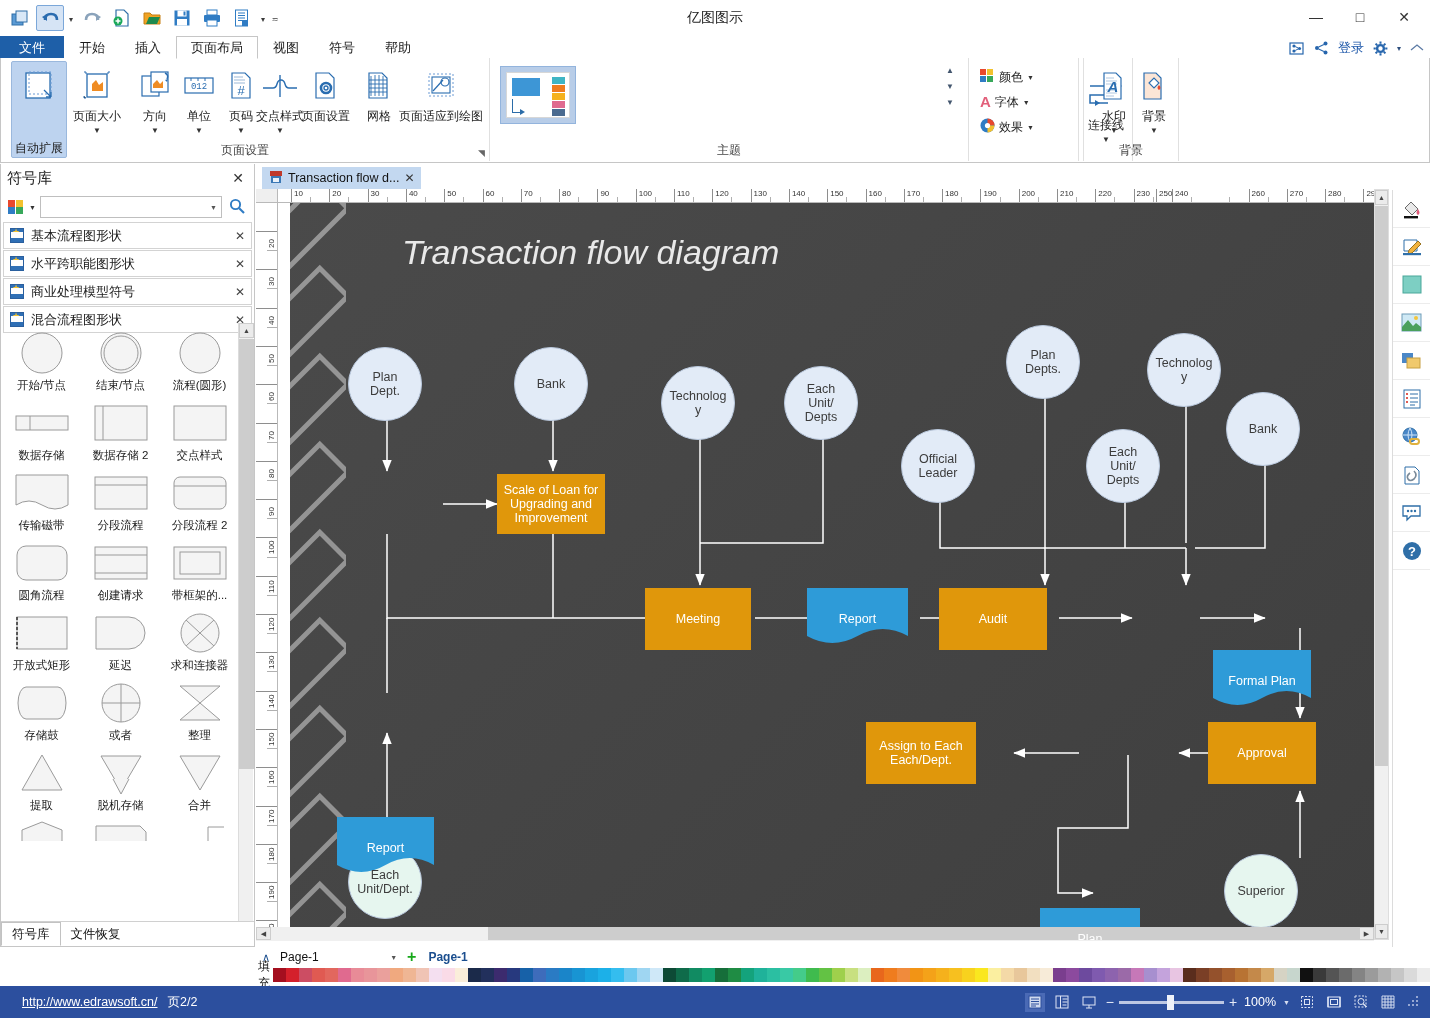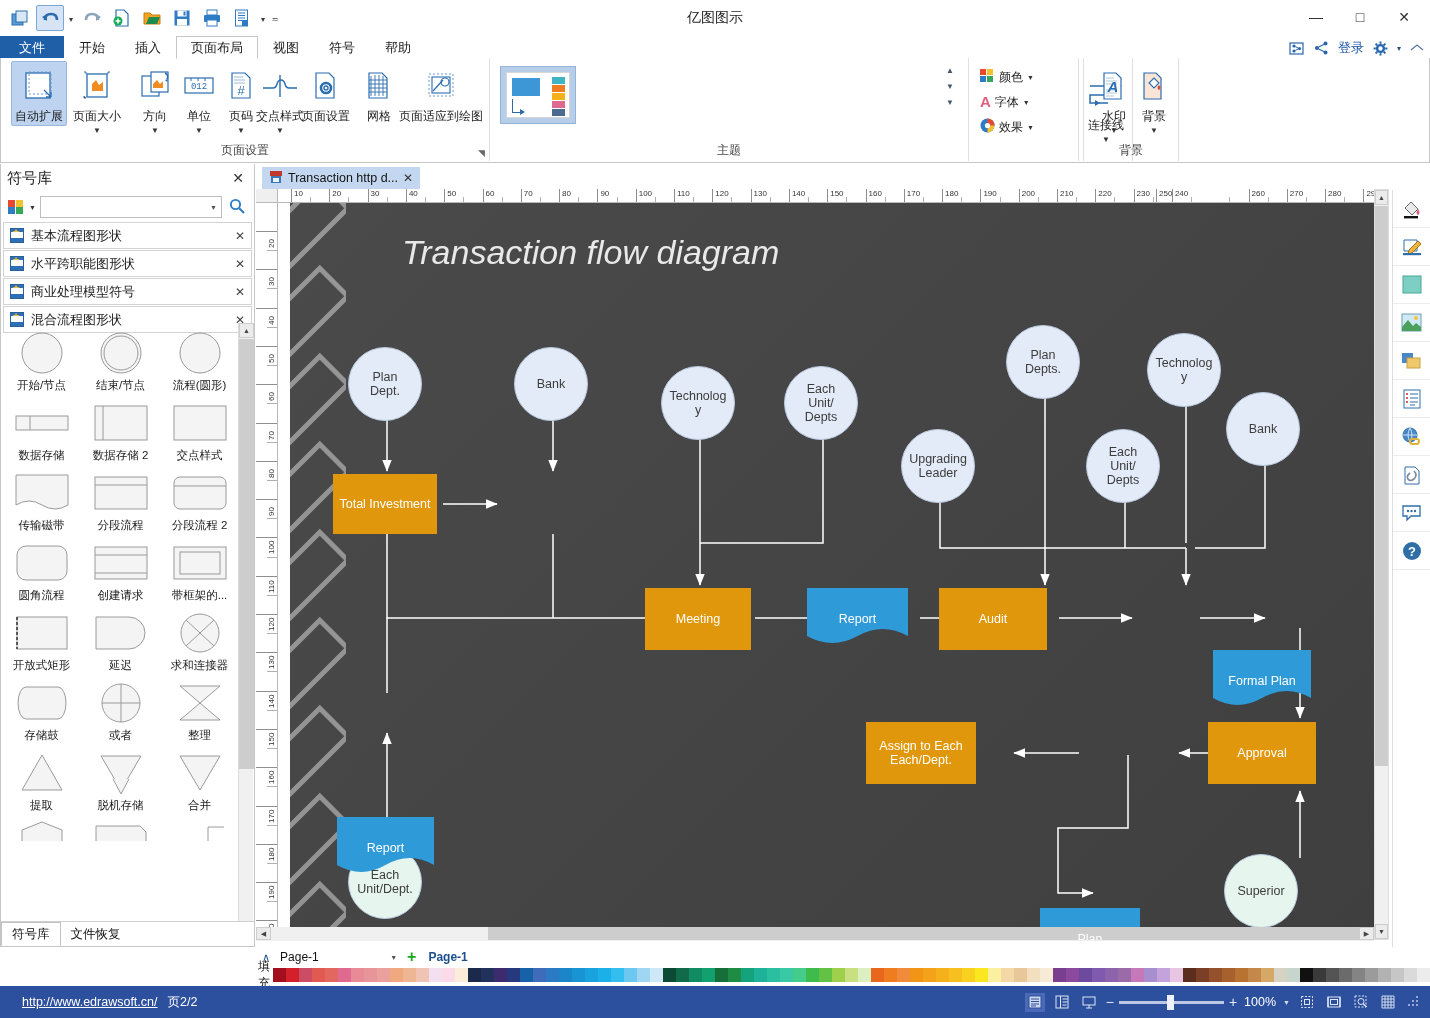--- a/index.html
+++ b/index.html
@@ -259,21 +259,21 @@
       <svg width="14" height="10" viewBox="0 0 14 10">
           <path d="M1 7 L7 2 L13 7" fill="none" stroke="#5c7ba5" stroke-width="1.3"></path>
         </svg>
     </span>
   </div>
 </div>
 
 <div id="ribbon">
 
   <div class="rgroup" style="left:0; width:489px;">
-    <div class="bigbtn active" style="left:10px;">
+    <div class="bigbtn active" style="left:10px;gap:32px;">
       <span class="ic">
         <svg width="34" height="32" viewBox="0 0 34 32">
             <rect x="4" y="3" width="24" height="25" fill="#fff" stroke="#2a6db0" stroke-width="1.3"></rect>
             <rect x="7" y="2" width="22" height="22" fill="none" stroke="#6b9ad4" stroke-dasharray="2 2"></rect>
             <path d="M22 20 L29 27 M29 27 v-5 M29 27 h-5" stroke="#2a6db0" stroke-width="1.3" fill="none"></path>
           </svg>
       </span>
       <span class="lb">自动扩展</span>
     </div>
     <div class="bigbtn" style="left:68px;">
@@ -764,21 +764,21 @@
 
 <div id="doctab">
   <div id="doctabitem">
     <span>
       <svg width="14" height="14" viewBox="0 0 14 14">
           <rect x="1" y="1" width="12" height="5" fill="#c0392b"></rect>
           <rect x="2" y="6" width="10" height="7" fill="#3b78b5"></rect>
           <rect x="4" y="8" width="6" height="4" fill="#eaf1f9"></rect>
         </svg>
     </span>
-    <span class="nm">Transaction http d...</span>
+    <span class="nm">Transaction flow d...</span>
     <span class="x">✕</span>
   </div>
 </div>
 
 <div id="hruler">
     <div class="corner"></div>
     <div class="htick" style="left: 35px;">10</div>
     <div class="htick minor" style="left: 54.1px;"></div>
     <div class="htick" style="left: 73.3px;">20</div>
     <div class="htick minor" style="left: 92.4px;"></div>
@@ -1005,40 +1005,42 @@
         </div>
         <div class="node n-circle" style="left: 716px; top: 122px; width: 74px; height: 74px; background: rgb(226, 235, 247); border: 1px solid rgb(185, 200, 221); color: rgb(60, 60, 60);">
           <span class="lbl" style="position: relative; z-index: 2; white-space: pre-line;">Plan
 Depts.</span>
         </div>
         <div class="node n-circle" style="left: 857px; top: 130px; width: 74px; height: 74px; background: rgb(226, 235, 247); border: 1px solid rgb(185, 200, 221); color: rgb(60, 60, 60);">
           <span class="lbl" style="position: relative; z-index: 2; white-space: pre-line;">Technolog
 y</span>
         </div>
         <div class="node n-circle" style="left: 611px; top: 226px; width: 74px; height: 74px; background: rgb(226, 235, 247); border: 1px solid rgb(185, 200, 221); color: rgb(60, 60, 60);">
-          <span class="lbl" style="position: relative; z-index: 2; white-space: pre-line;">Upgrading
+          <span class="lbl" style="position: relative; z-index: 2; white-space: pre-line;">Official
 Leader</span>
         </div>
         <div class="node n-circle" style="left: 796px; top: 226px; width: 74px; height: 74px; background: rgb(226, 235, 247); border: 1px solid rgb(185, 200, 221); color: rgb(60, 60, 60);">
           <span class="lbl" style="position: relative; z-index: 2; white-space: pre-line;">Each
 Unit/
 Depts</span>
         </div>
         <div class="node n-circle" style="left: 936px; top: 189px; width: 74px; height: 74px; background: rgb(226, 235, 247); border: 1px solid rgb(185, 200, 221); color: rgb(60, 60, 60);">
           <span class="lbl" style="position: relative; z-index: 2; white-space: pre-line;">Bank</span>
         </div>
         <div class="node n-circle" style="left: 58px; top: 642px; width: 74px; height: 74px; background: rgb(230, 246, 239); border: 1px solid rgb(185, 200, 221); color: rgb(60, 60, 60);">
           <span class="lbl" style="position: relative; z-index: 2; white-space: pre-line;">Each
 Unit/Dept.</span>
         </div>
         <div class="node n-circle" style="left: 934px; top: 651px; width: 74px; height: 74px; background: rgb(230, 246, 239); border: 1px solid rgb(185, 200, 221); color: rgb(60, 60, 60);">
           <span class="lbl" style="position: relative; z-index: 2; white-space: pre-line;">Superior</span>
         </div>
-        <div class="node n-rect" style="left: 43px; top: 271px; width: 104px; height: 60px; background: rgb(224, 151, 11);">
-          <span class="lbl" style="position: relative; z-index: 2; white-space: pre-line;">Total Investment</span>
+        <div class="node n-rect" style="left: 207px; top: 271px; width: 108px; height: 60px; background: rgb(224, 151, 11);">
+          <span class="lbl" style="position: relative; z-index: 2; white-space: pre-line;">Scale of Loan for
+Upgrading and
+Improvement</span>
         </div>
         <div class="node n-rect" style="left: 355px; top: 385px; width: 106px; height: 62px; background: rgb(224, 151, 11);">
           <span class="lbl" style="position: relative; z-index: 2; white-space: pre-line;">Meeting</span>
         </div>
         <div class="node n-doc" style="left: 517px; top: 385px; width: 101px; height: 62px;">
           <svg viewBox="0 0 100 62" preserveAspectRatio="none" style="position: absolute; inset: 0px; width: 100%; height: 100%;">
             <path d="M0 0 H100 V48 Q75 34 50 48 Q25 62 0 48 Z" fill="#2e9bd8"></path>
           </svg>
           <span class="lbl" style="position: relative; z-index: 2; white-space: pre-line;">Report</span>
         </div>

